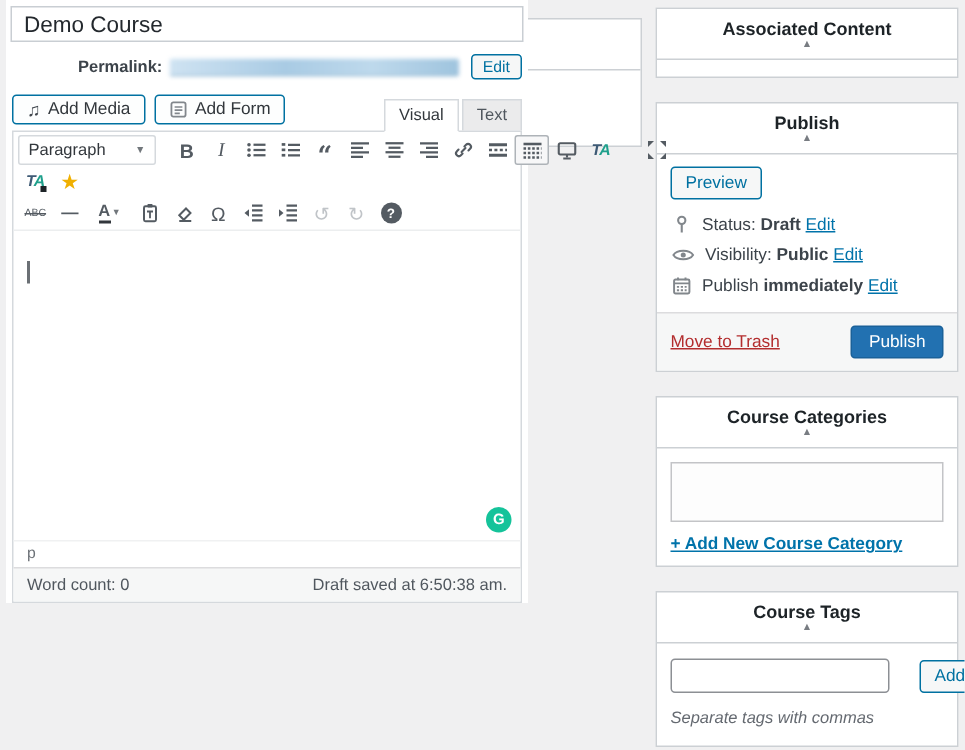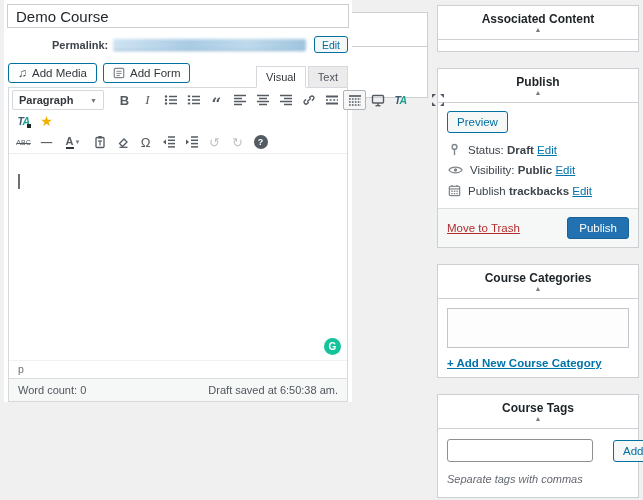--- a/index.html
+++ b/index.html
@@ -47,21 +47,21 @@
   .tb-row + .tb-row { margin-top:1px; }
   .tb-btn {
     width:23px; height:20px; display:inline-flex; align-items:center; justify-content:center;
     color:#545b62; cursor:pointer; border:1px solid transparent; border-radius:2px; flex:none;
   }
   .tb-btn.active-toggle { border:1px solid #aeb3b8; background:#f7f7f8; }
   .tb-btn svg { display:block; }
   .para-select {
     width:92px; height:20px; border:1px solid #d5d9dd; background:#fff; border-radius:2px;
     display:inline-flex; align-items:center; justify-content:space-between;
-    font-size:11px; color:#32373c; padding:0 6px; margin-right:9px; cursor:pointer; flex:none;font-weight:bold;
+    font-size:11px; color:#32373c; padding:0 6px; margin-right:9px; cursor:pointer; flex:none;
   }
   .para-caret { font-size:7px; color:#72777c; }
   .g-bold { font-weight:bold; font-size:13px; }
   .g-italic { font-style:italic; font-family:"Liberation Serif",serif; font-size:13px; }
   .g-quote { font-family:"DejaVu Serif",serif; font-weight:bold; font-size:17px; line-height:5px; padding-top:8px; }
   .g-strike { font-size:7px; text-decoration:line-through; letter-spacing:0; }
   .g-hr { font-weight:bold; }
   .g-colorA { font-size:11px; border-bottom:2px solid #32373c; line-height:11px; font-weight:bold;}
   .g-omega { font-size:13px; }
   .g-disabled { color:#c0c4c8; font-size:13px; }
@@ -430,21 +430,21 @@
         <svg width="13" height="13" viewBox="0 0 14 14">
           <rect x="1.5" y="2.5" width="11" height="10" rx="1" fill="none" stroke="#82878c" stroke-width="1.4"></rect>
           <line x1="1.5" y1="5.3" x2="12.5" y2="5.3" stroke="#82878c" stroke-width="1.3"></line>
           <line x1="4.3" y1="1" x2="4.3" y2="3" stroke="#82878c" stroke-width="1.4"></line>
           <line x1="9.7" y1="1" x2="9.7" y2="3" stroke="#82878c" stroke-width="1.4"></line>
           <line x1="3.5" y1="7.8" x2="10.5" y2="7.8" stroke="#82878c" stroke-width="1.4" stroke-dasharray="1.6 1.2"></line>
           <line x1="3.5" y1="10.3" x2="10.5" y2="10.3" stroke="#82878c" stroke-width="1.4" stroke-dasharray="1.6 1.2"></line>
         </svg>
         <span>
           <span>Publish</span>
-          <b>trackbacks</b>
+          <b>immediately</b>
           <a class="link">Edit</a>
         </span>
       </div>
       <div class="pub-footer">
         <a class="trash-link">Move to Trash</a>
         <span class="btn-primary">Publish</span>
       </div>
     </div>
   </div>
 

